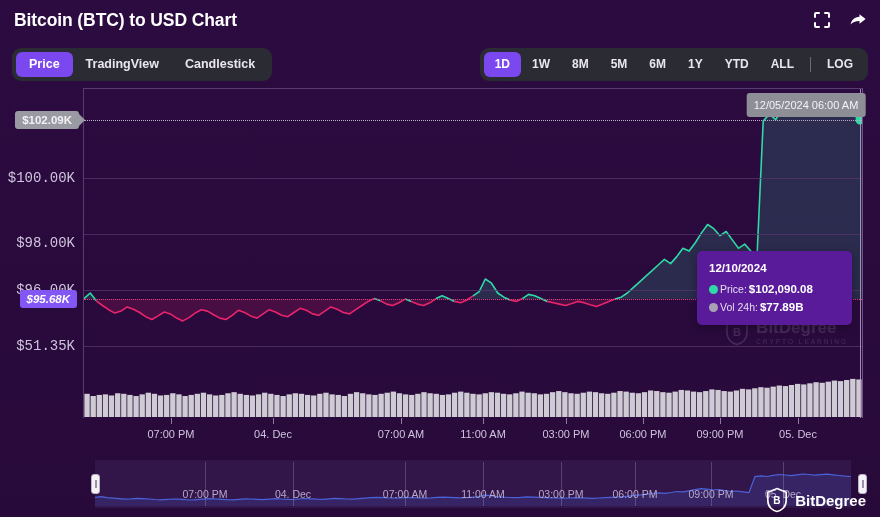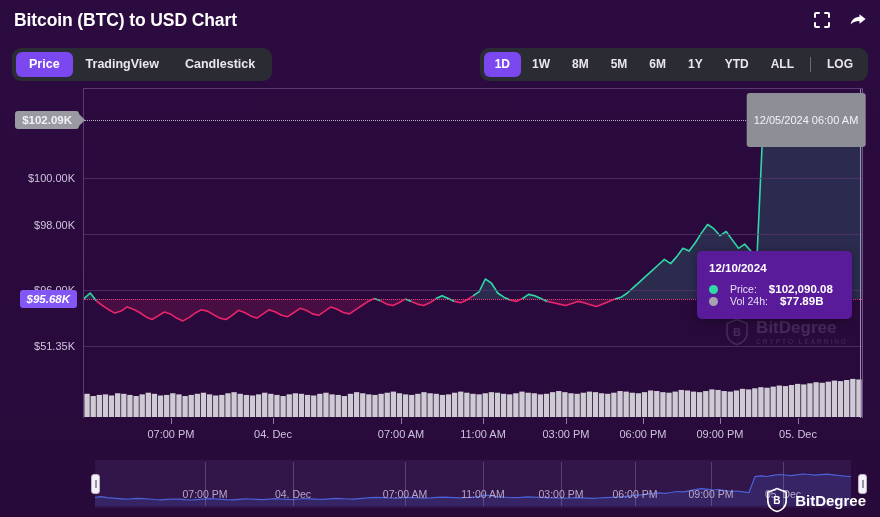--- a/index.html
+++ b/index.html
@@ -73,21 +73,21 @@
     border-top: 1px solid #5a3a72;
     background: transparent;
   }
   .gridline {
     position: absolute; left: 0; right: 0; height: 1px;
     background: #57356f; opacity: .75;
   }
   .ylabel {
     position: absolute; right: 100%; margin-right: 9px;
     transform: translateY(-50%);
-    font-size: 11px; color: #cfc4dd; white-space: nowrap;
+    font-size: 14px; color: #cfc4dd; white-space: nowrap; font-family: Liberation Mono, monospace;
   }
 
   
   .badge {
     position: absolute; transform: translateY(-50%);
     font-size: 11.5px; font-weight: bold; white-space: nowrap;
     padding: 3px 7px; border-radius: 3px;
   }
   .badge-last {
     right: 100%; margin-right: 5px;
@@ -127,38 +127,38 @@
 
   
   .tooltip {
     position: absolute; left: 697px; top: 163px;
     width: 155px; padding: 11px 12px 12px 12px;
     background: #5a1b9a; border-radius: 5px;
     box-shadow: 0 2px 10px rgba(0,0,0,.35);
     z-index: 9;
   }
   .tt-date { font-size: 11.5px; font-weight: bold; color: #ffffff; margin-bottom: 9px; }
-  .tt-row { display: flex; align-items: center; gap: 12px; }
+  .tt-row { display: flex; align-items: center; gap: 2px; margin-top: 6px; }
   .tt-dot { width: 9px; height: 9px; border-radius: 50%; flex: none; }
   .tt-key { font-size: 10.5px; color: #e4dcf2; }
   .tt-val { font-size: 11.5px; font-weight: bold; color: #ffffff; }
 
   
   .xaxis { position: absolute; left: 83px; top: 330px; width: 780px; height: 26px; }
   .xtick {
     position: absolute; top: 10px; transform: translateX(-50%);
     font-size: 11px; color: #cfc4dd; white-space: nowrap;
   }
   .xmark {
     position: absolute; top: 0; width: 1px; height: 6px; background: #8d7aa2;
   }
   .x-cross-badge {
     position: absolute; top: 5px; transform: translateX(-50%);
     background: #8e8e97; color: #f4f2f8;
-    font-size: 11px; padding: 21px 7px; border-radius: 3px; white-space: nowrap;
+    font-size: 11px; padding: 6px 7px; border-radius: 3px; white-space: nowrap;
     z-index: 8;
   }
 
   
   .navigator {
     position: absolute; left: 83px; top: 460px;
     width: 780px; height: 48px;
   }
   .nav-select {
     position: absolute; top: 0; bottom: 0;
@@ -400,21 +400,21 @@
         <div>
           <div class="wm-text">BitDegree</div>
           <div class="wm-sub">CRYPTO LEARNING</div>
         </div>
       </div>
     <div class="gridline" style="top: 257.059px;"></div>
         <div class="ylabel" style="top: 257.059px;">$51.35K</div>
         <div class="gridline" style="top: 201.176px;"></div>
         <div class="ylabel" style="top: 201.176px;">$96.00K</div>
         <div class="gridline" style="top: 145.294px;"></div>
-        <div class="ylabel" style="top: 136px;">$98.00K</div>
+        <div class="ylabel" style="top: 154px;">$98.00K</div>
         <div class="gridline" style="top: 89.4118px;"></div>
         <div class="ylabel" style="top: 89.4118px;">$100.00K</div>
         <div class="dotline last" style="top: 31.0125px;"></div>
         <div class="badge badge-last" style="top: 31.0125px;">$102.09K</div>
         <div class="dotline open" style="top: 210.118px;"></div>
         <div class="badge badge-open" style="top: 210.118px;">$95.68K</div>
         <div class="crosshair" style="left: 776px;"></div>
       </div>
 
     <div class="tooltip">

